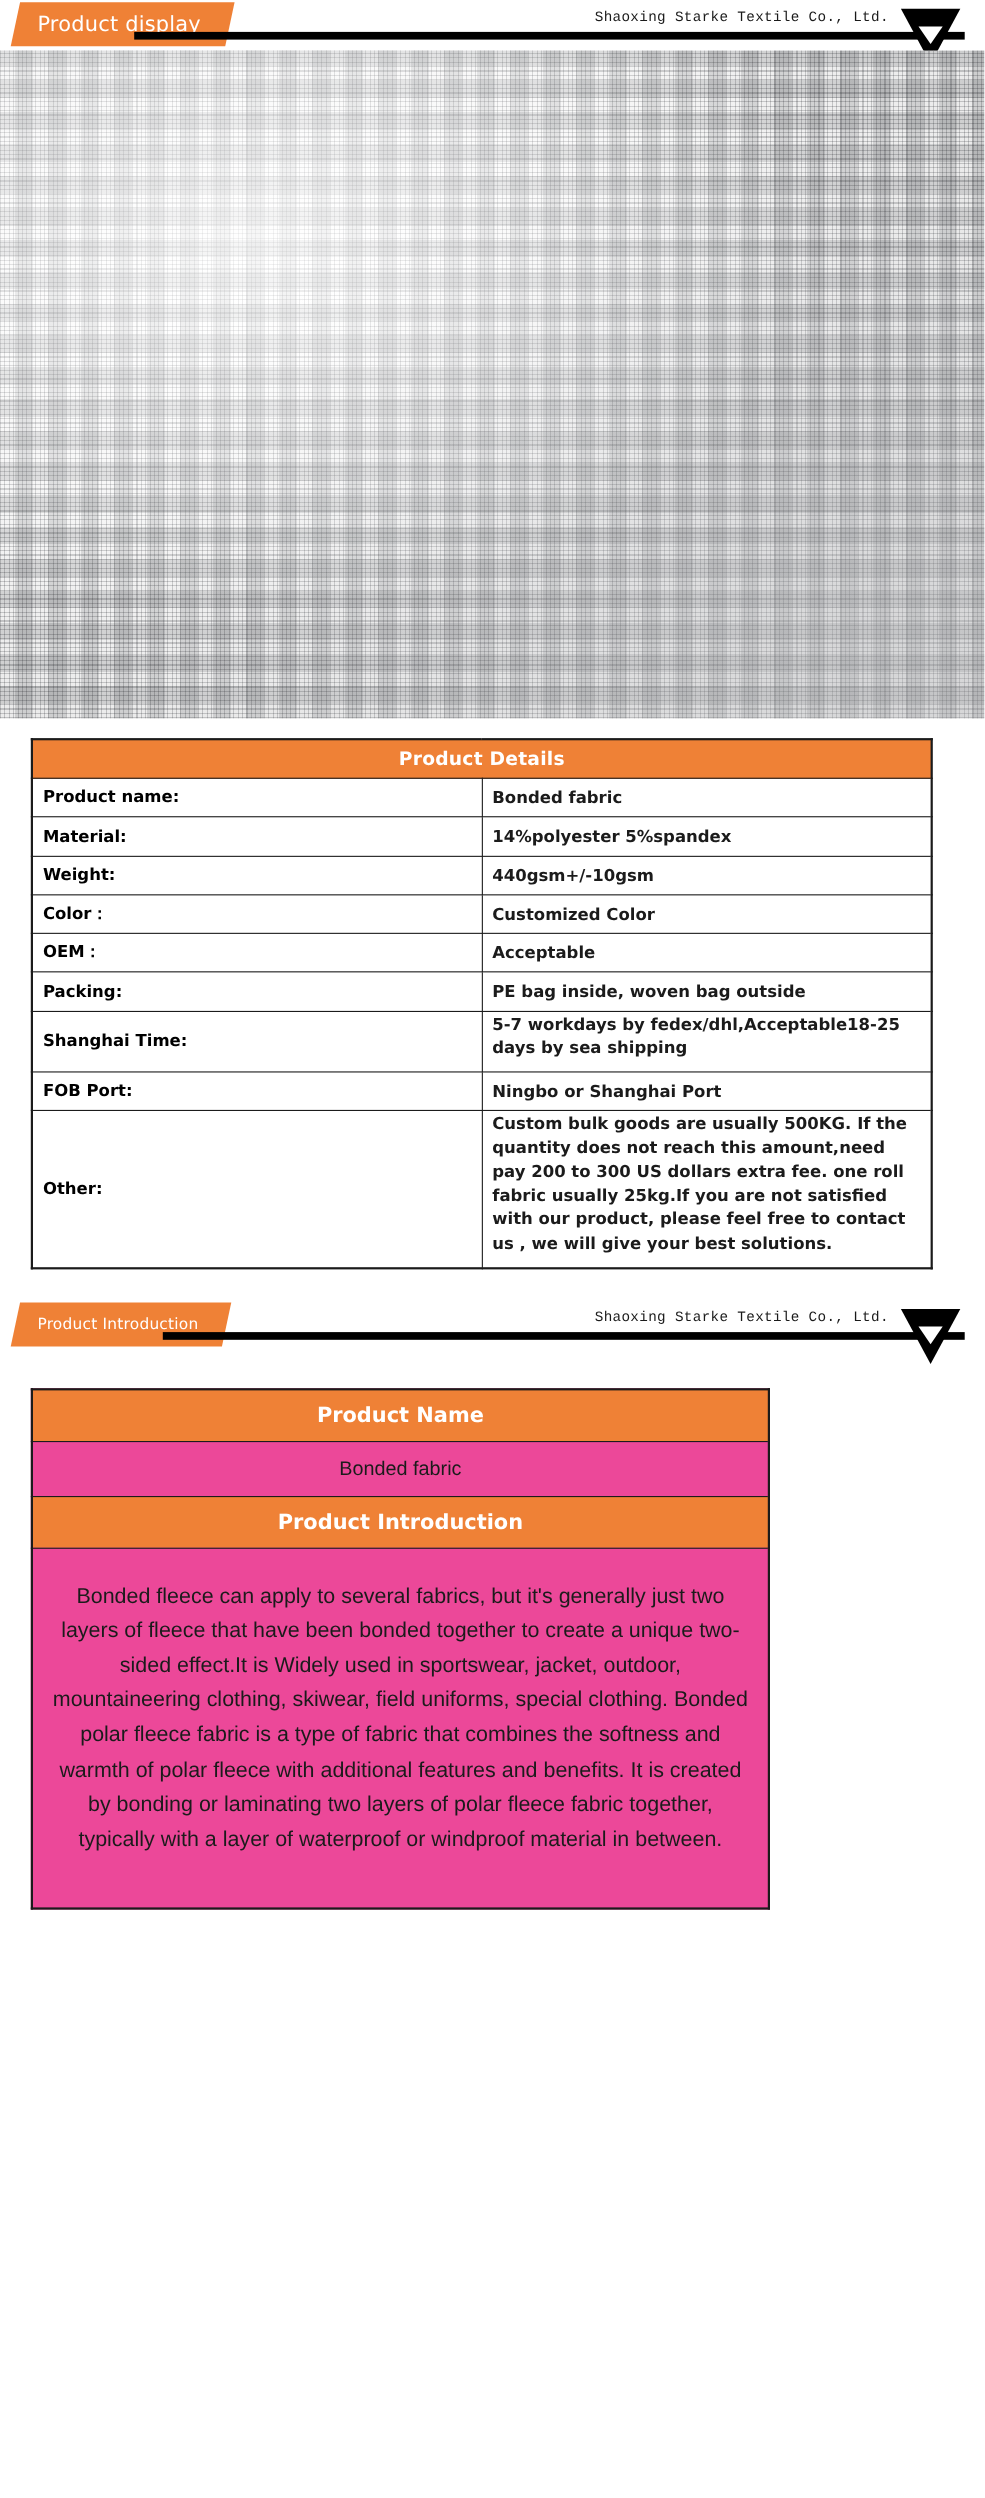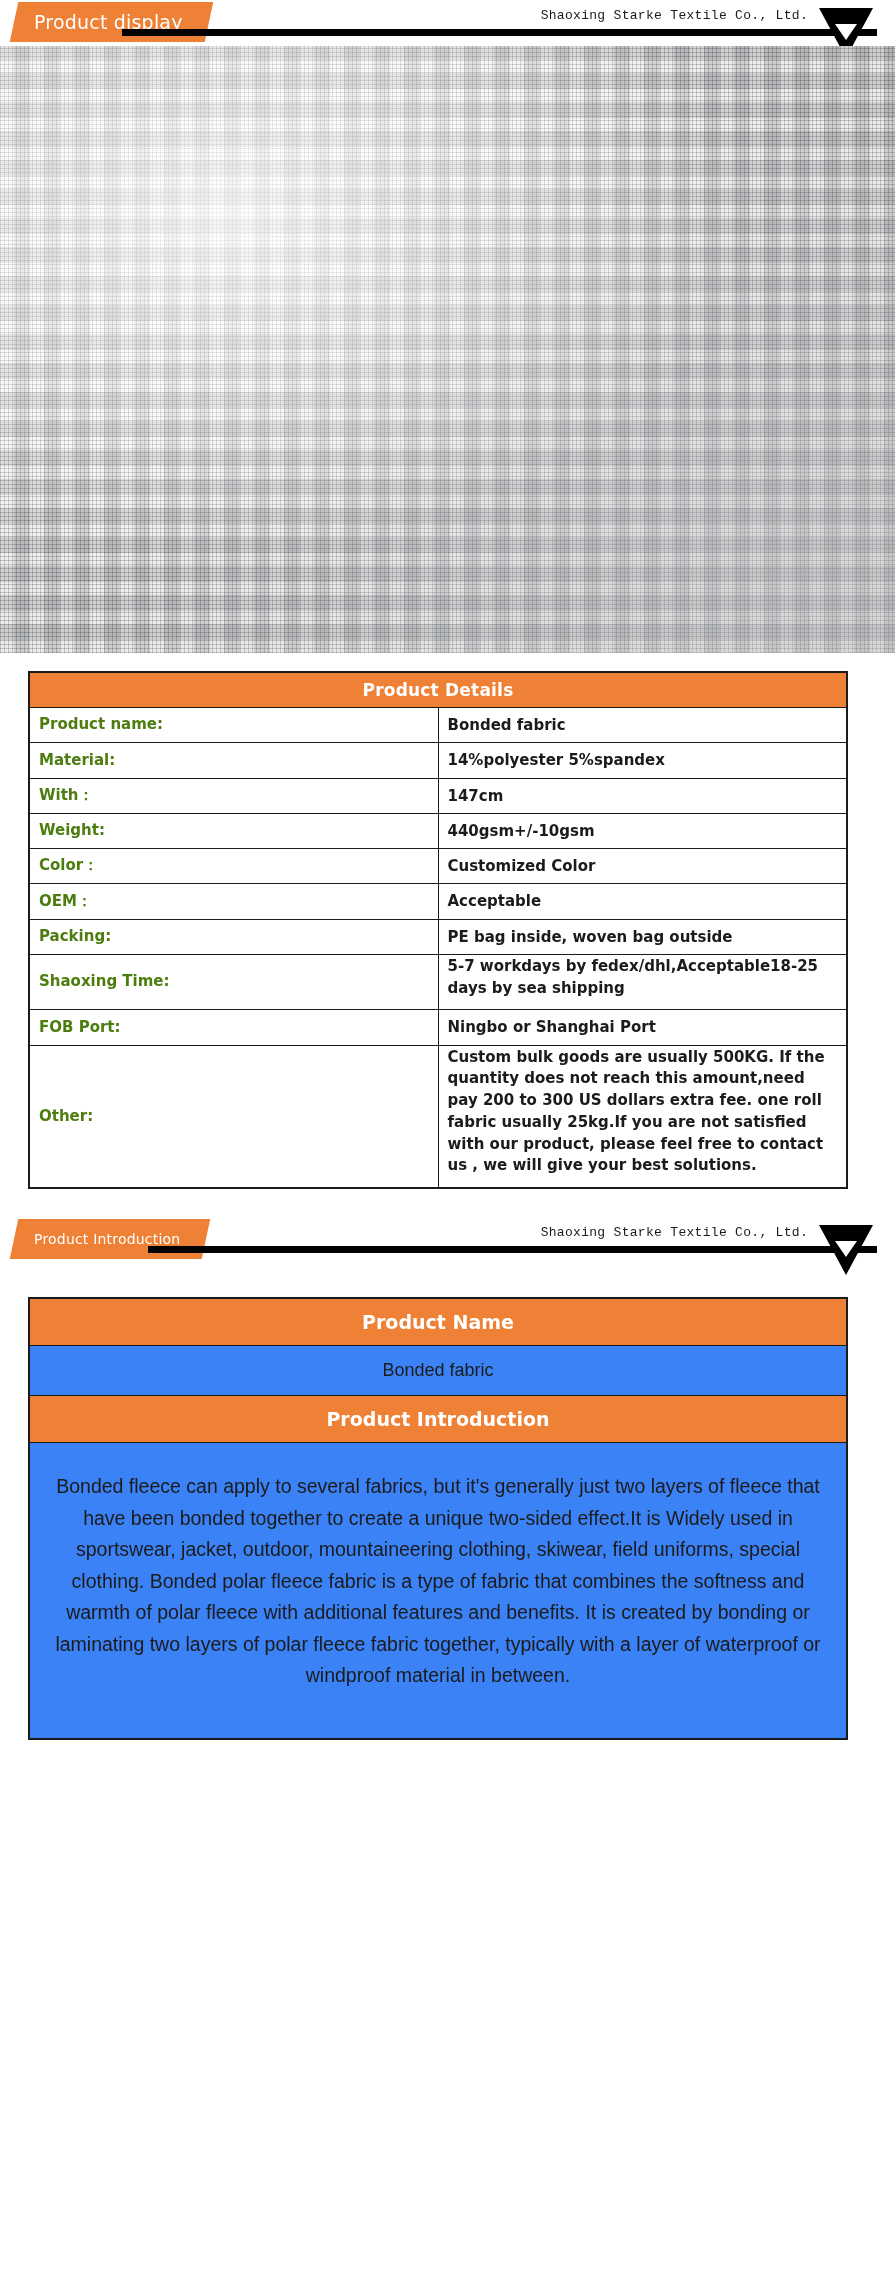--- a/index.html
+++ b/index.html
@@ -123,39 +123,39 @@
     font-size: 17px;
     text-align: center;
     padding: 8px 9px;
     letter-spacing: .2px;
   }
   td.k {
     width: 146px;
     font-family: "DejaVu Sans", sans-serif;
     font-weight: bold;
     font-size: 15px;
-    color: #4d7c0f;
+    color: #000000;
     line-height: 1.3;
     margin-top: 16px;
   }
   td.v {
     font-family: "DejaVu Sans", sans-serif;
     font-weight: bold;
     font-size: 15px;
     color: #1b1b1b;
     line-height: 1.35;
   }
   td.v.tall { line-height: 1.45; padding-top: 1px; padding-bottom: 10px; }
 
   
   table.intro {
-    width: 820px;
+    width: 672px;
     border-collapse: collapse;
     border: 2px solid #1b1b1b;
-    background: #3b82f6;
+    background: #ec4899;
   }
   table.intro td { border: 1px solid #1b1b1b; }
   .intro-head {
     background: #ef8136;
     color: #ffffff;
     font-family: "DejaVu Sans", sans-serif;
     font-weight: bold;
     font-size: 19px;
     text-align: center;
     padding: 12px 8px;
@@ -205,41 +205,37 @@
     </tr>
     <tr>
       <td class="k">Product name:</td>
       <td class="v">Bonded fabric</td>
     </tr>
     <tr>
       <td class="k">Material:</td>
       <td class="v">14%polyester 5%spandex</td>
     </tr>
     <tr>
-      <td class="k">With：</td>
-      <td class="v">147cm</td>
-    </tr>
-    <tr>
       <td class="k">Weight:</td>
       <td class="v">440gsm+/-10gsm</td>
     </tr>
     <tr>
       <td class="k">Color：</td>
       <td class="v">Customized Color</td>
     </tr>
     <tr>
       <td class="k">OEM：</td>
       <td class="v">Acceptable</td>
     </tr>
     <tr>
       <td class="k">Packing:</td>
       <td class="v">PE bag inside, woven bag outside</td>
     </tr>
     <tr>
-      <td class="k">Shaoxing Time:</td>
+      <td class="k">Shanghai Time:</td>
       <td class="v tall">5-7 workdays by fedex/dhl,Acceptable18-25 days by sea shipping</td>
     </tr>
     <tr>
       <td class="k">FOB Port:</td>
       <td class="v">Ningbo or Shanghai Port</td>
     </tr>
     <tr>
       <td class="k">Other:</td>
       <td class="v tall">Custom bulk goods are usually 500KG. If the quantity does not reach this amount,need pay 200 to 300 US dollars extra fee. one roll fabric usually 25kg.If you are not satisfied with our product, please feel free to contact us , we will give your best solutions.</td>
     </tr>

